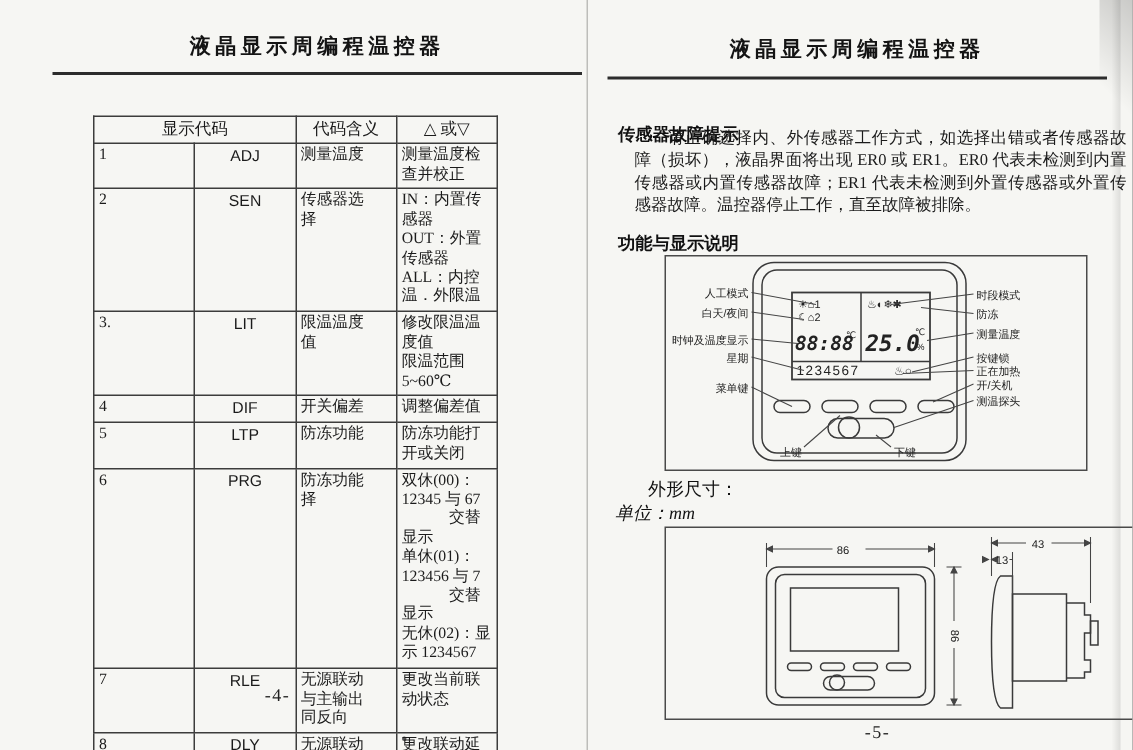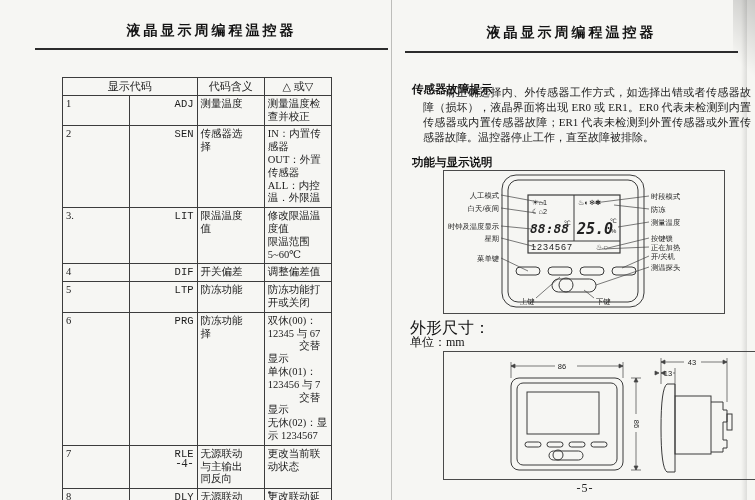--- a/index.html
+++ b/index.html
@@ -22,21 +22,21 @@
     text-align:center;white-space:nowrap;color:#141414;}
   .title-rule{position:absolute;height:2px;background:#2c2c2c;}
 
   
   #code-table{position:absolute;left:62px;top:77px;border-collapse:collapse;table-layout:fixed;width:270px;
     font-size:10.5px;line-height:12.8px;color:#1b1b1b;}
   #code-table td,#code-table th{border:1px solid #3c3c3c;padding:2px 3px;vertical-align:top;
     font-weight:normal;white-space:pre-line;}
   #code-table th{font-size:11px;margin-left:44px;}
   .c-num{text-align:left;padding-left:5px;}
-  .c-code{text-align:right;padding-left:4px;font-family:Liberation Mono, monospace;}
+  .c-code{text-align:center;padding-left:4px;font-family:Liberation Sans, sans-serif;}
   .c-act{letter-spacing:0;border-radius:13px;}
   .hdr-updown{text-align:center;}
 
   .page-num{position:absolute;font-size:12px;letter-spacing:1px;color:#222;}
 
   
   .rp-heading{position:absolute;font-size:11.5px;font-weight:bold;color:#111;}
   .rp-para{position:absolute;left:400px;top:85px;width:328px;font-size:11px;line-height:15px;
     text-indent:2em;text-align:justify;color:#1b1b1b;margin-left:23px;}
 
@@ -208,22 +208,22 @@
         <text x="207" y="99" class="callout">测温探头</text>
       </g>
 
       <g>
         <text x="76" y="133" class="callout">上键</text>
         <text x="152" y="133" class="callout">下键</text>
       </g>
     </svg>
   </div>
 
-  <div class="rp-heading" style="left:410px;top:318px;font-weight:normal;font-size:16px;">外形尺寸：</div>
-  <div class="rp-heading" style="left:410px;top:334px;font-weight:normal;font-size:12px;">单位：mm</div>
+  <div class="rp-heading" style="left:432px;top:318px;font-weight:normal;font-size:12px;">外形尺寸：</div>
+  <div class="rp-heading" style="left:410px;top:334px;font-weight:normal;font-size:12px;font-style:italic;">单位：mm</div>
 
   <div class="fig-box" style="left:443px;top:351px;width:280px;height:127px;padding-left:47px;">
     <svg width="280" height="127" viewBox="0 0 280 127">
       <g fill="none" stroke="#3a3a3a" stroke-width="1">
         <rect x="20" y="26" width="112" height="92" rx="8"></rect>
         <rect x="26" y="31" width="100" height="82" rx="6"></rect>
         <rect x="36" y="40" width="72" height="42"></rect>
         <rect x="34" y="90" width="16" height="5" rx="2.5"></rect>
         <rect x="56" y="90" width="16" height="5" rx="2.5"></rect>
         <rect x="78" y="90" width="16" height="5" rx="2.5"></rect>

